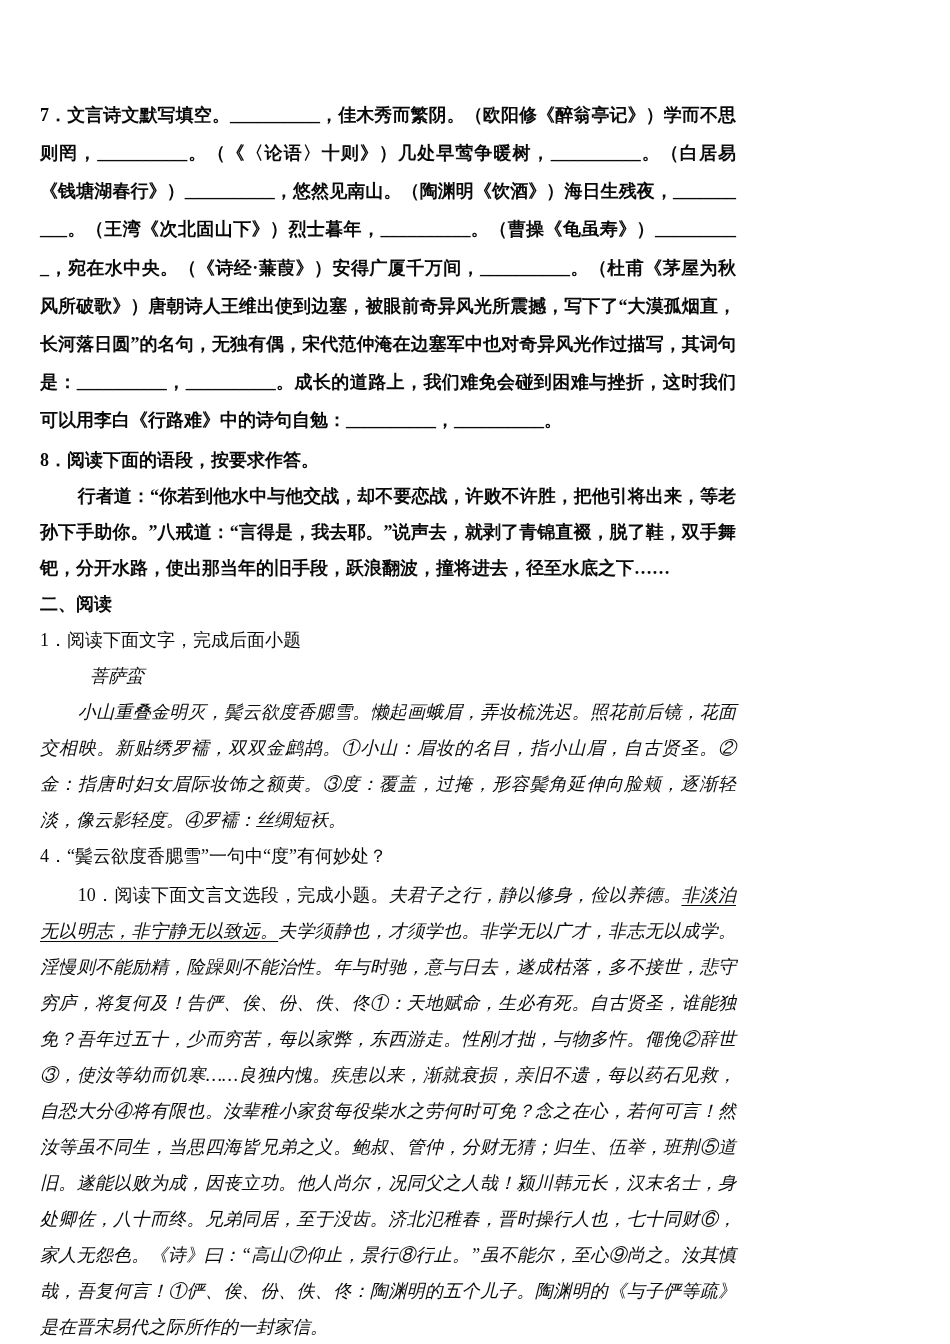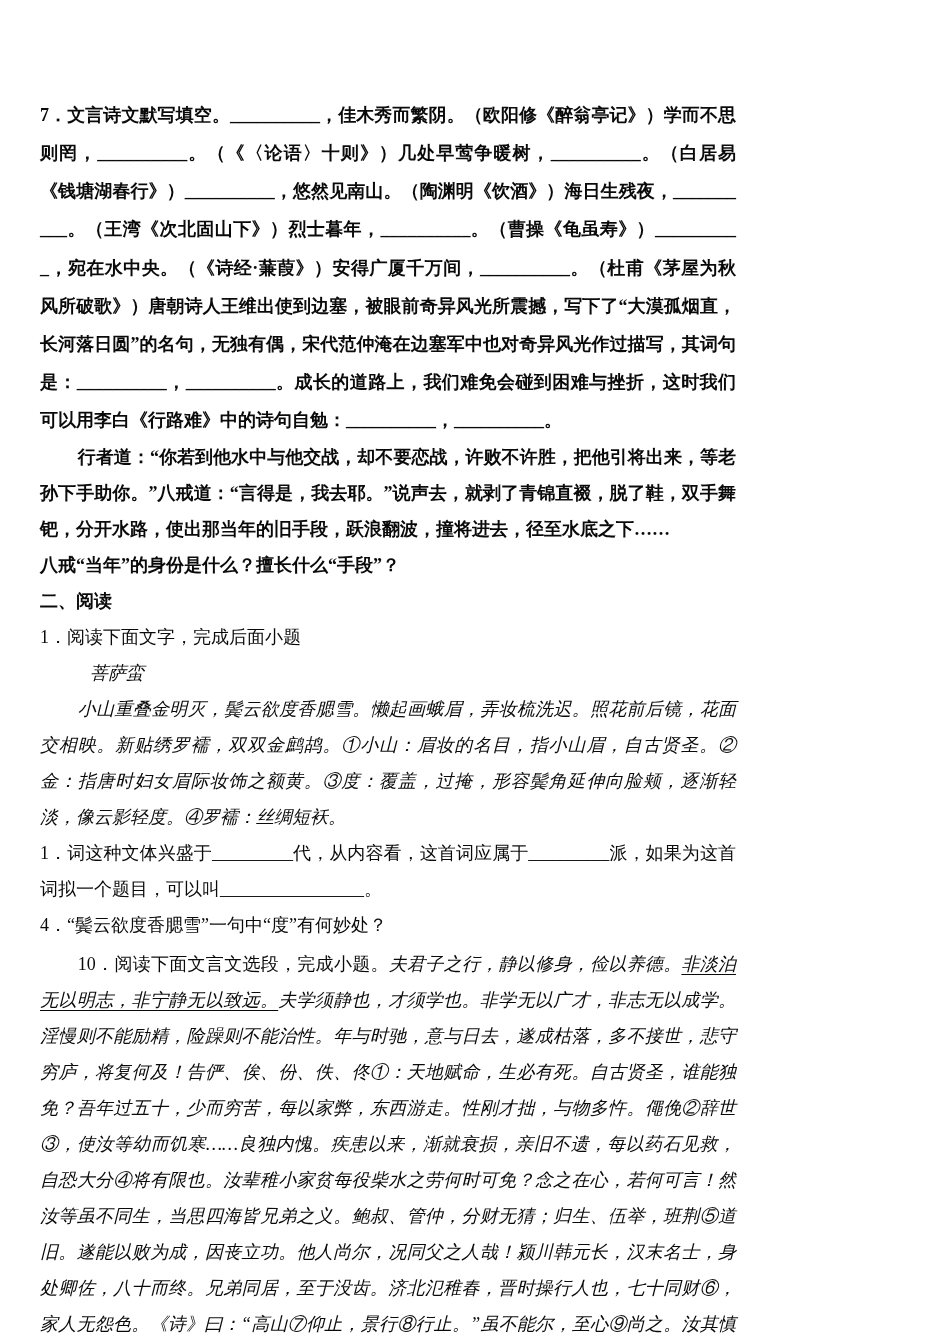--- a/index.html
+++ b/index.html
@@ -30,34 +30,33 @@
   .ul { text-decoration: underline; text-underline-offset: 4px; }
   .gap-sm { margin-top: 3px; }
 </style>
 </head>
 <body>
 
 <div class="page">
 
   <p class="para lh-lg bold">7．文言诗文默写填空。__________，佳木秀而繁阴。（欧阳修《醉翁亭记》）学而不思则罔，__________。（《〈论语〉十则》）几处早莺争暖树，__________。（白居易《钱塘湖春行》）__________，悠然见南山。（陶渊明《饮酒》）海日生残夜，__________。（王湾《次北固山下》）烈士暮年，__________。（曹操《龟虽寿》）__________，宛在水中央。（《诗经·蒹葭》）安得广厦千万间，__________。（杜甫《茅屋为秋风所破歌》）唐朝诗人王维出使到边塞，被眼前奇异风光所震撼，写下了“大漠孤烟直，长河落日圆”的名句，无独有偶，宋代范仲淹在边塞军中也对奇异风光作过描写，其词句是：__________，__________。成长的道路上，我们难免会碰到困难与挫折，这时我们可以用李白《行路难》中的诗句自勉：__________，__________。</p>
 
+  <p class="para bold gap-sm">8．阅读下面的语段，按要求作答。</p>
 
   <p class="para bold indent2">行者道：“你若到他水中与他交战，却不要恋战，许败不许胜，把他引将出来，等老孙下手助你。”八戒道：“言得是，我去耶。”说声去，就剥了青锦直裰，脱了鞋，双手舞钯，分开水路，使出那当年的旧手段，跃浪翻波，撞将进去，径至水底之下……</p>
 
-  <p class="para bold">八戒“当年”的身份是什么？擅长什么“手段”？</p>
 
   <p class="para bold">二、阅读</p>
 
   <p class="para">1．阅读下面文字，完成后面小题</p>
 
   <p class="para kai lead">菩萨蛮</p>
 
 
   <p class="para kai indent2">小山重叠金明灭，鬓云欲度香腮雪。懒起画蛾眉，弄妆梳洗迟。照花前后镜，花面交相映。新贴绣罗襦，双双金鹧鸪。①小山：眉妆的名目，指小山眉，自古贤圣。②金：指唐时妇女眉际妆饰之额黄。③度：覆盖，过掩，形容鬓角延伸向脸颊，逐渐轻淡，像云影轻度。④罗襦：丝绸短袄。</p>
 
-  <p class="para">1．词这种文体兴盛于_________代，从内容看，这首词应属于_________派，如果为这首词拟一个题目，可以叫________________。</p>
 
   <p class="para">4．“鬓云欲度香腮雪”一句中“度”有何妙处？</p>
 
 
   <p class="para indent2 gap-sm"><span>10．阅读下面文言文选段，完成小题。</span><span class="kai">夫君子之行，静以修身，俭以养德。</span><span class="kai ul">非淡泊无以明志，非宁静无以致远。</span><span class="kai">夫学须静也，才须学也。非学无以广才，非志无以成学。淫慢则不能励精，险躁则不能治性。年与时驰，意与日去，遂成枯落，多不接世，悲守穷庐，将复何及！告俨、俟、份、佚、佟①：天地赋命，生必有死。自古贤圣，谁能独免？吾年过五十，少而穷苦，每以家弊，东西游走。性刚才拙，与物多忤。僶俛②辞世③，使汝等幼而饥寒……良独内愧。疾患以来，渐就衰损，亲旧不遗，每以药石见救，自恐大分④将有限也。汝辈稚小家贫每役柴水之劳何时可免？念之在心，若何可言！然汝等虽不同生，当思四海皆兄弟之义。鲍叔、管仲，分财无猜；归生、伍举，班荆⑤道旧。遂能以败为成，因丧立功。他人尚尔，况同父之人哉！颍川韩元长，汉末名士，身处卿佐，八十而终。兄弟同居，至于没齿。济北氾稚春，晋时操行人也，七十同财⑥，家人无怨色。《诗》曰：“高山⑦仰止，景行⑧行止。”虽不能尔，至心⑨尚之。汝其慎哉，吾复何言！①俨、俟、份、佚、佟：陶渊明的五个儿子。陶渊明的《与子俨等疏》是在晋宋易代之际所作的一封家信。</span></p>
 
 </div>
 
 </body></html>

